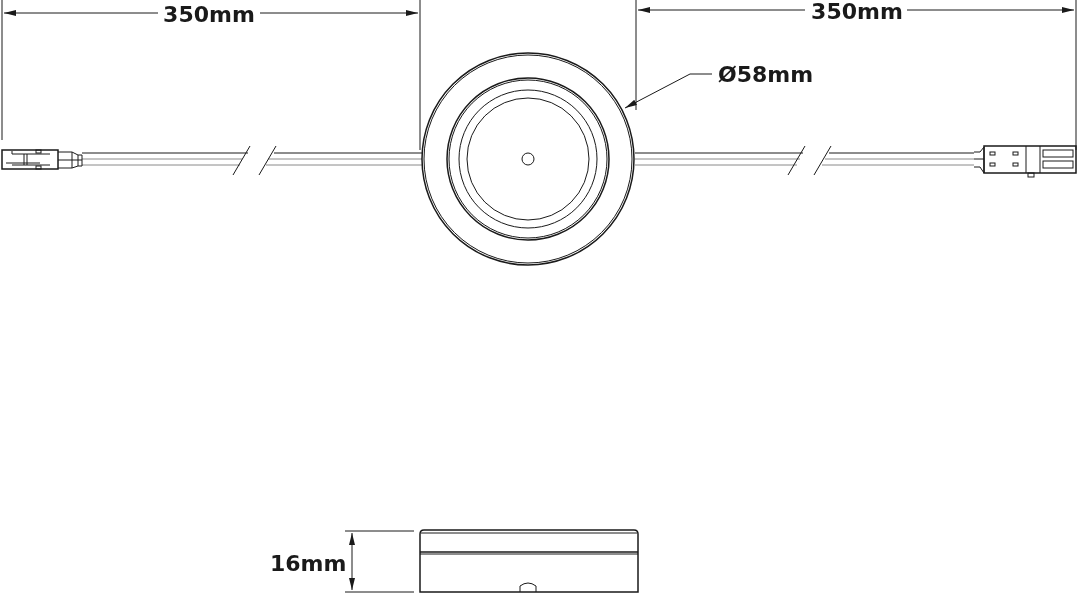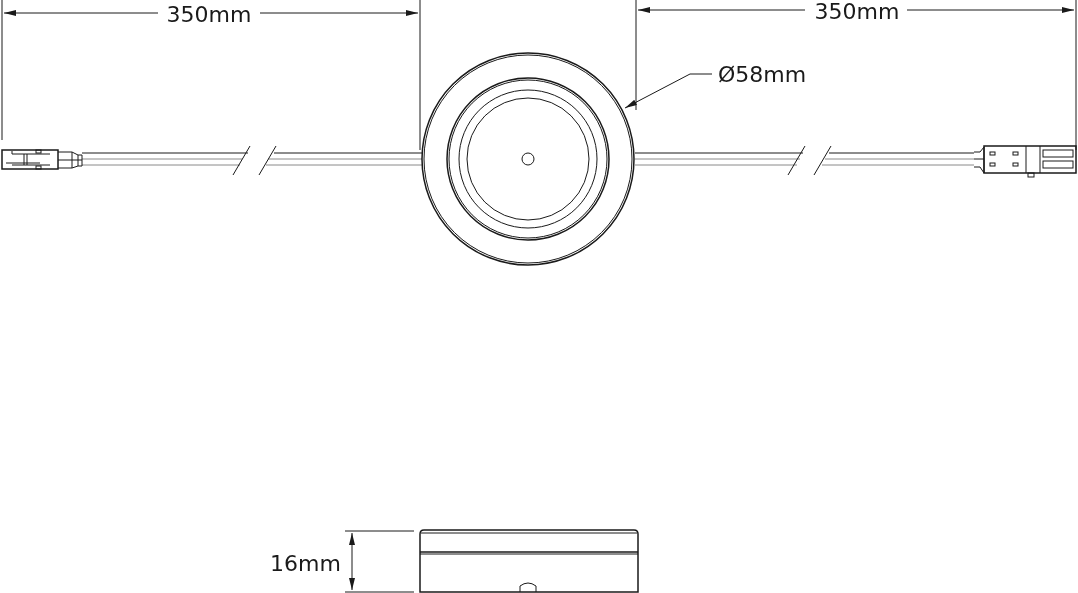--- a/index.html
+++ b/index.html
@@ -1,17 +1,17 @@
 <!DOCTYPE html>
 <html><head>
   <meta charset="utf-8">
   <style>
     html, body { margin: 0; padding: 0; background: #ffffff; }
     body { width: 1078px; height: 593px; overflow: hidden; position: relative; }
-    .canvas { position: absolute; left: 0; top: 0; width: 1078px; height: 593px; }
+    .canvas { position: absolute; left: 0; top: 0; width: 1078px; height: 593px; font-weight: bold; }
     svg { display: block; }
     .dim-text { font-family: "DejaVu Sans", sans-serif; font-size: 22px; fill: #1a1a1a; }
     .line { stroke: #1a1a1a; fill: none; }
     .thin { stroke-width: 1; }
     .med { stroke-width: 1.5; }
     .gray { stroke: #8a8a8a; }
   </style>
 </head>
 <body>
 

